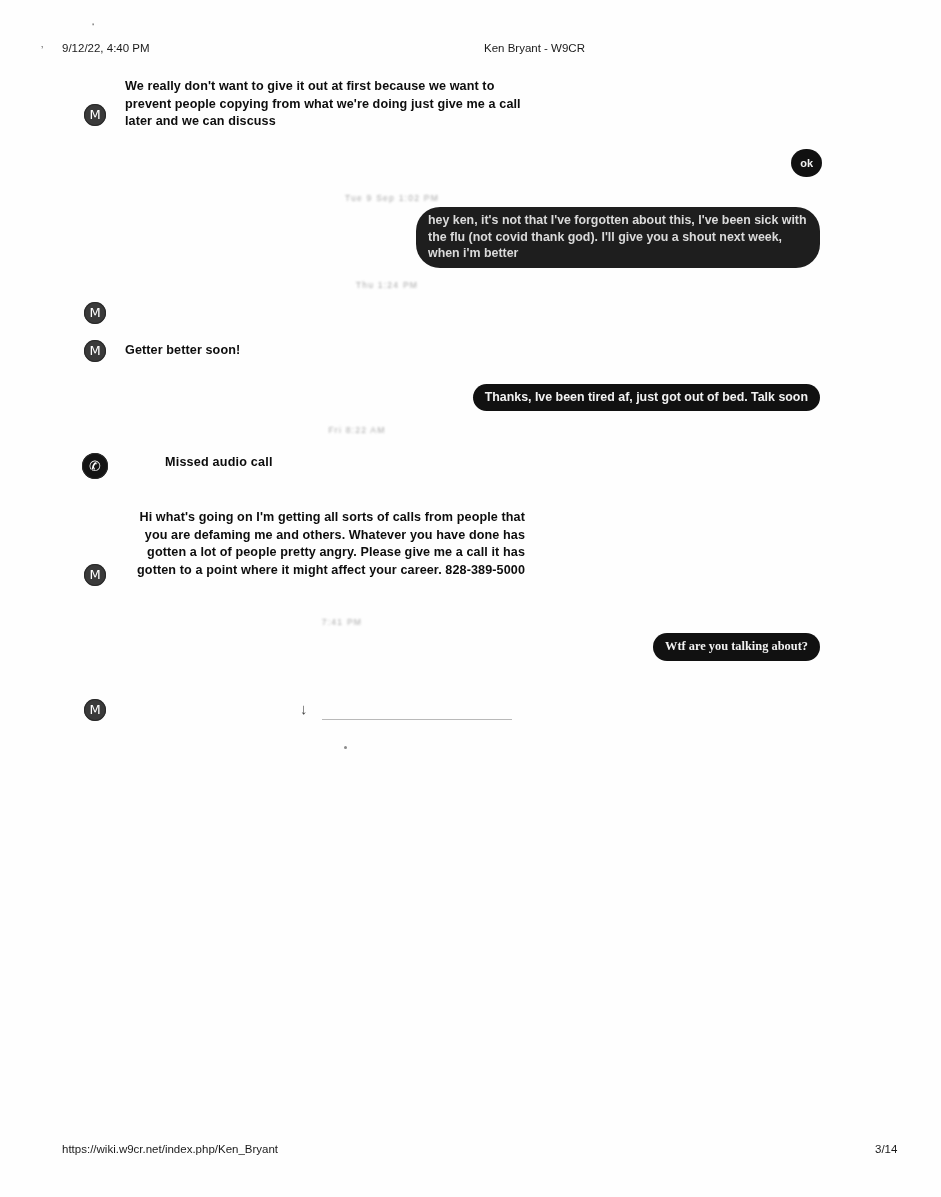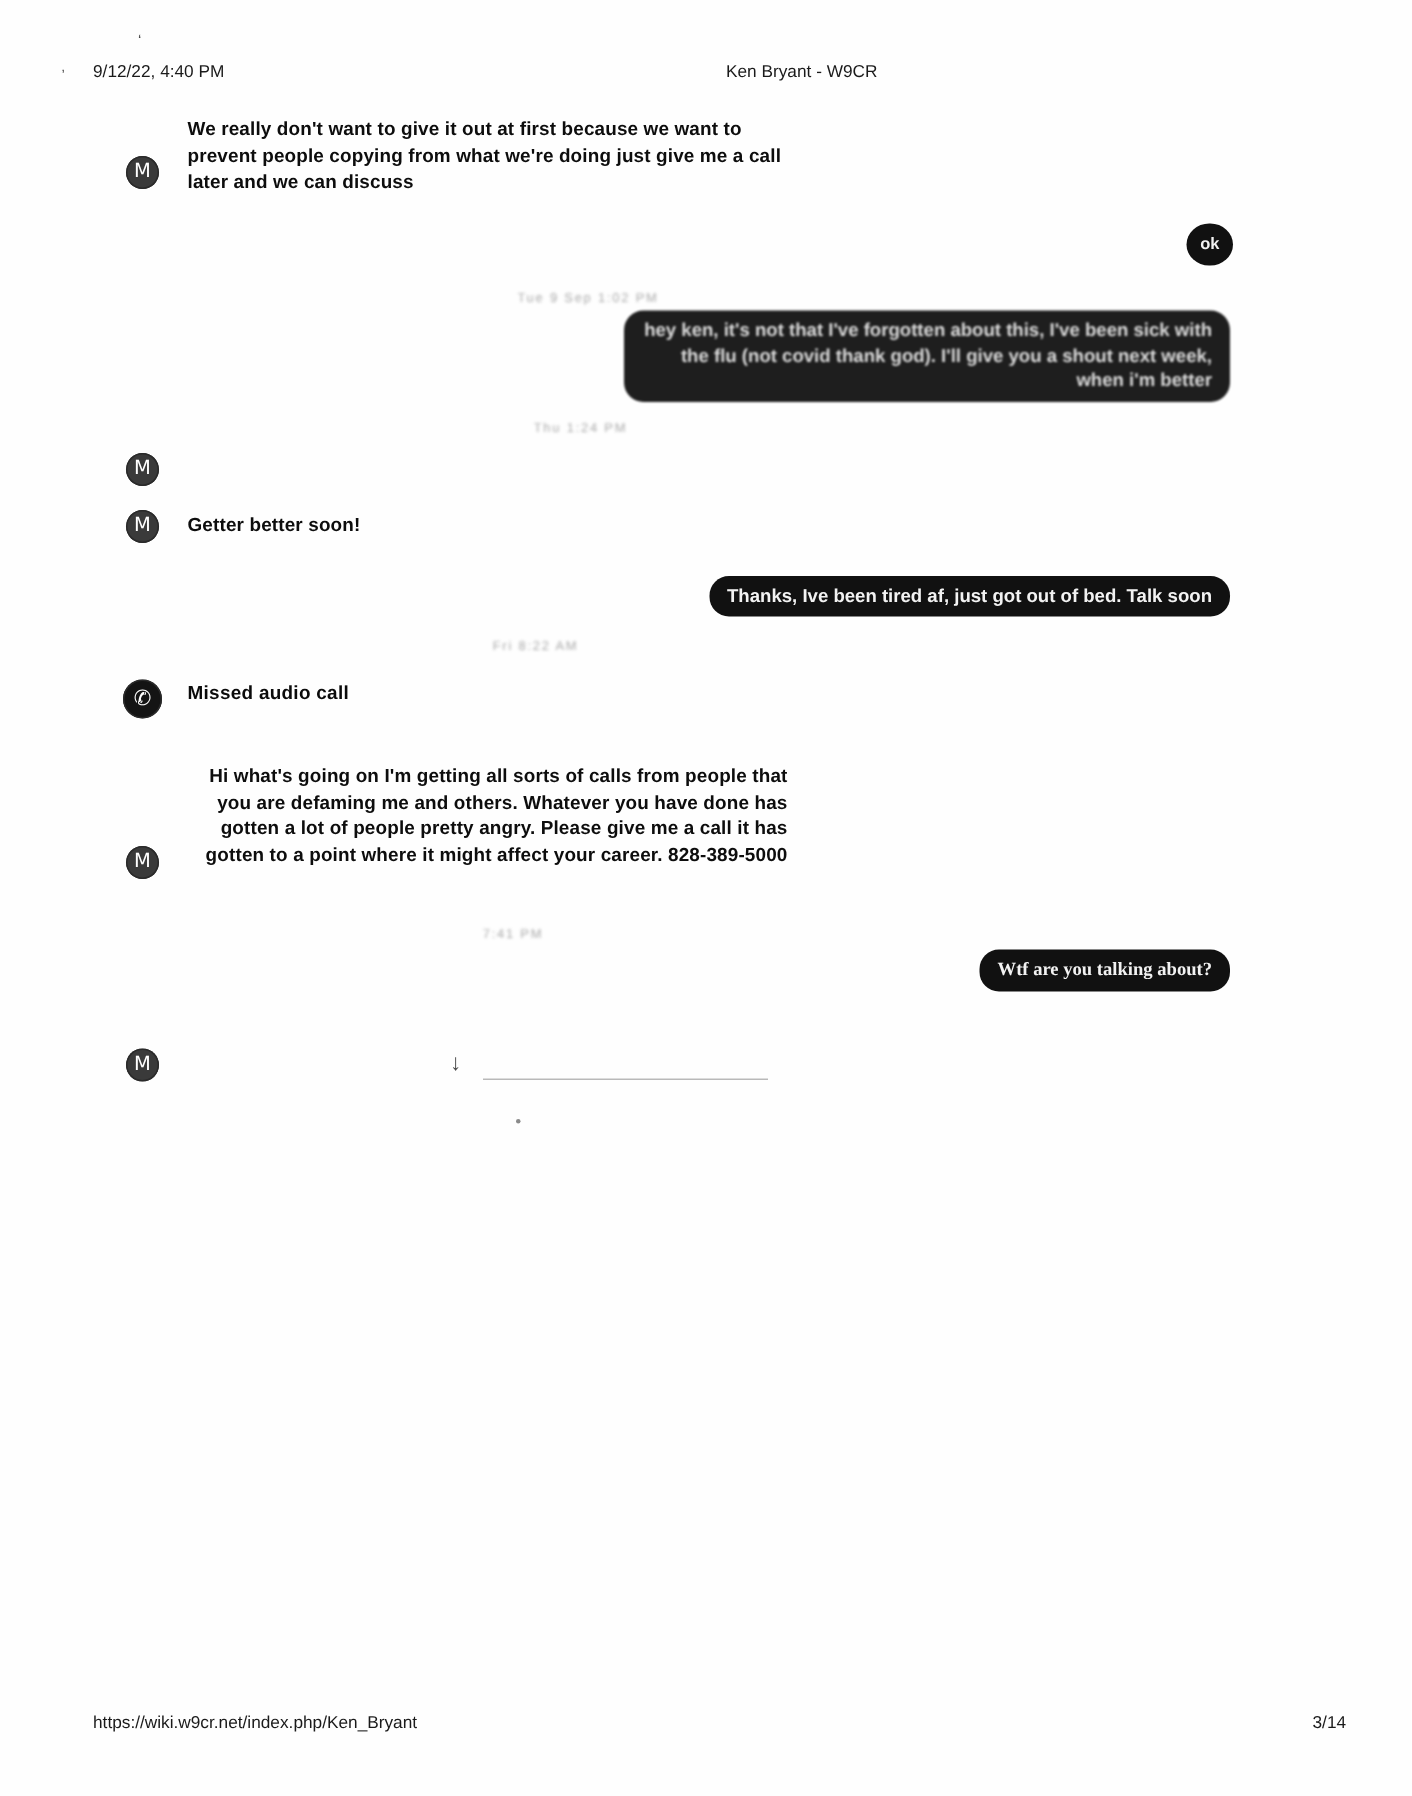--- a/index.html
+++ b/index.html
@@ -120,26 +120,25 @@
     color: #0d0d0d;
     font-weight: 600;
     letter-spacing: .1px;
   }
 
   
   .out-wrap {
     display: flex;
     justify-content: flex-end;
     padding-right: 60px;
-    text-align: right;
   }
   .bubble {
     background: #111111;
     color: #f2f2f2;
-    border-radius: 13px;
+    border-radius: 24px;
     padding: 5px 12px 6px 12px;
     font-size: 12.4px;
     line-height: 16.5px;
     max-width: 400px;
     font-weight: 600;
   }
   .bubble.small {
     border-radius: 50%;
     padding: 6px 9px;
     font-size: 11px;
@@ -170,20 +169,21 @@
   
   .call-row {
     margin-left: 63px;
     padding-top: 2px;
   }
   .call-title {
     font-size: 12.6px;
     font-weight: 700;
     color: #0b0b0b;
     letter-spacing: .2px;
+    margin-left: 40px;
   }
   .call-time {
     font-size: 9.5px;
     color: #8d8d8d;
     filter: blur(.7px);
     margin-top: 3px;
     letter-spacing: .5px;
   }
 
   

